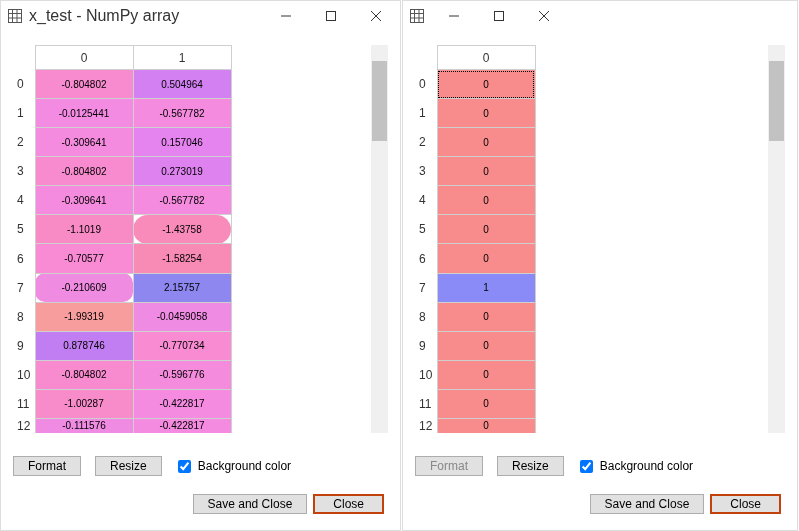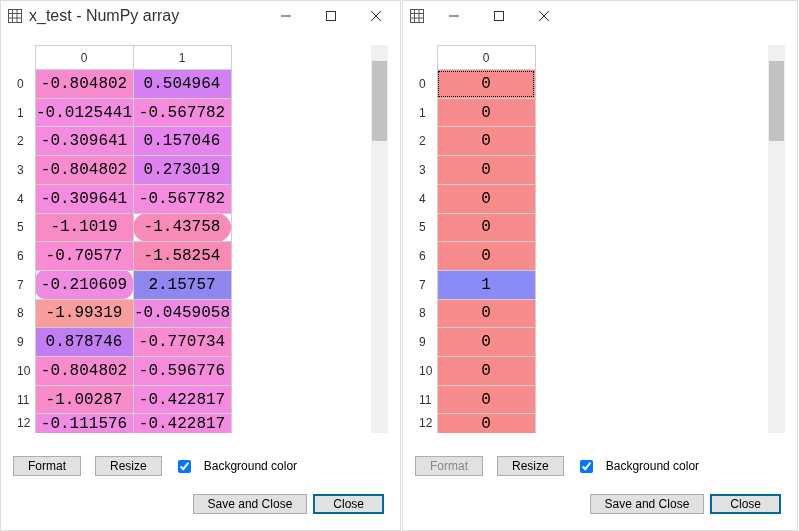--- a/index.html
+++ b/index.html
@@ -12,28 +12,28 @@
 .tb-icon svg { display: block; }
 .tb-title { flex: 1; font-size: 16px; color: #333; }
 .tb-btn { width: 45px; height: 28px; display: flex; align-items: center; justify-content: center; color: #333; }
 .content { flex: 1; padding: 14px 12px 10px 12px; display: flex; flex-direction: column; overflow: hidden; }
 .table-wrap { flex: 1; display: flex; overflow: hidden; border: 0; }
 .array-table { border-collapse: collapse; font-size: 12px; }
 .array-table th, .array-table td { border: 1px solid #cfcfcf; text-align: center; font-weight: normal; }
 .array-table thead th { height: 24px; background: #fff; color: #333; }
 .array-table thead th:first-child { width: 20px; border: none; background: transparent; }
 .array-table tbody th { width: 22px; background: #fff; color: #333; font-weight: normal; border: none; padding: 0 4px; text-align: left; }
-.array-table tbody td { width: 98px; height: 28px; font-family: Liberation Mono, monospace; font-size: 16px; }
+.array-table tbody td { width: 98px; height: 28px; font-family: Liberation Sans, sans-serif; font-size: 10px; }
 .scrollbar-v { width: 17px; background: #f0f0f0; position: relative; margin-left: auto; }
 .scroll-thumb { position: absolute; top: 16px; left: 1px; width: 15px; height: 80px; background: #c2c2c2; }
 .btnrow1 { margin-top: 23px; display: flex; align-items: center; gap: 14px; }
 .btn { padding: 2px 14px; border: 1px solid #adadad; background: #e1e1e1; font-size: 12px; cursor: pointer; }
-.btn.primary { border: 2px solid #0369a1; background: #e1e1e1; padding: 1px 18px; }
+.btn.primary { border: 2px solid #c2410c; background: #e1e1e1; padding: 1px 18px; }
 .btn:disabled { color: #888; }
-.cbx { display: flex; align-items: center; gap: 13px; margin-left: 2px; }
+.cbx { display: flex; align-items: center; gap: 7px; margin-left: 2px; }
 .cbx input { width: 13px; height: 13px; }
 .footer { margin-top: 18px; display: flex; justify-content: flex-end; gap: 6px; padding: 0 4px 6px 0; }
 .sel { outline: 1px dotted #000; outline-offset: -2px; }
 </style>
 </head>
 <body>
 
 <div class="window win-left">
   <div class="titlebar">
     <span class="tb-icon">

